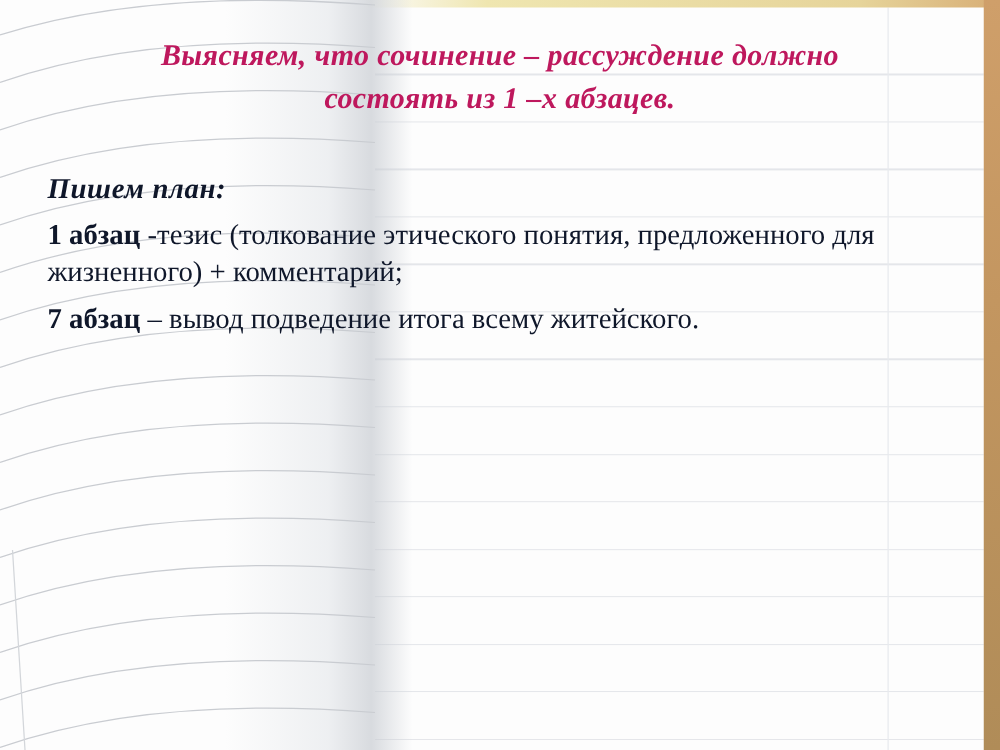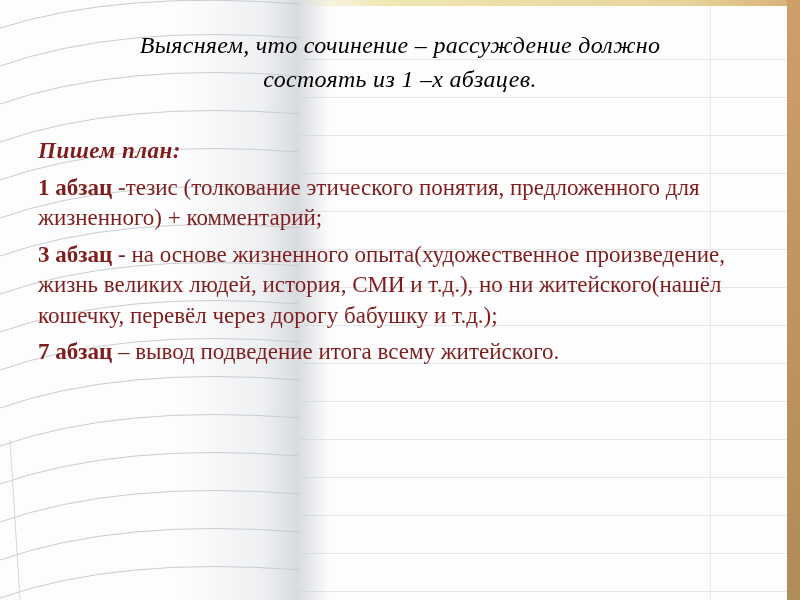--- a/index.html
+++ b/index.html
@@ -8,22 +8,22 @@
   .top-band { position:absolute; left:290px; top:0; width:498px; height:6px; background:linear-gradient(90deg, rgba(240,230,170,0) 0%, #efe6b0 20%, #e6d49a 80%, #d9b27a 100%); }
   .wood-edge { position:absolute; right:0; top:0; width:13px; height:600px; background:linear-gradient(180deg, #cf9f6a 0%, #c39660 40%, #b08c58 100%); }
   .paper-right { position:absolute; left:300px; top:6px; width:487px; height:594px;
     background-image: repeating-linear-gradient(180deg, transparent 0px, transparent 37px, #e4e6ea 37px, #e4e6ea 38px);
     background-position: 0 16px; }
   .margin-line { position:absolute; left:710px; top:6px; width:1px; height:594px; background:#e8eaee; }
   .curl-shade { position:absolute; left:180px; top:0; width:150px; height:600px;
     background:linear-gradient(90deg, rgba(255,255,255,0) 0%, rgba(225,228,232,0.55) 55%, rgba(200,204,210,0.7) 78%, rgba(255,255,255,0) 100%); }
   .curl-lines { position:absolute; left:0; top:0; width:310px; height:600px; }
   .content { position:absolute; left:0; top:0; width:788px; height:600px; }
-  .title { position:absolute; left:20px; width:760px; text-align:center; font-weight:normal; font-style:italic; font-size:24px; line-height:34px; color:#000000; top:28px; letter-spacing:0.3px; }
-  .body-text { position:absolute; left:38px; top:136px; width:730px; color:#7f1d1d; font-size:23px; line-height:30.5px; }
+  .title { position:absolute; left:20px; width:760px; text-align:center; font-weight:bold; font-style:italic; font-size:24px; line-height:34px; color:#be185d; top:28px; letter-spacing:0.3px; }
+  .body-text { position:absolute; left:38px; top:136px; width:730px; color:#0f172a; font-size:23px; line-height:30.5px; }
   .plan-heading { font-weight:bold; font-style:italic; font-size:23px; margin-bottom:6px; letter-spacing:0.5px; }
   .para { margin:0 0 6px 0; }
   .para b { font-weight:bold; }
 </style>
 </head>
 <body>
 
 <div class="slide">
   <div class="paper-right"></div>
   <div class="margin-line"></div>
@@ -57,18 +57,17 @@
       <div>Выясняем, что сочинение – рассуждение должно</div>
       <div>состоять из 1 –х абзацев.</div>
     </div>
 
     <div class="body-text">
       <div class="plan-heading">Пишем план:</div>
 
       <p class="para"><b>1 абзац</b><span> -тезис (толкование этического понятия, предложенного для жизненного) + комментарий;</span></p>
 
 
-      <p class="para"><b>3 абзац</b><span> -  на основе жизненного опыта(художественное произведение, жизнь великих людей, история, СМИ и т.д.), но ни житейского(нашёл кошечку, перевёл через дорогу бабушку и т.д.);</span></p>
 
       <p class="para"><b>7 абзац</b><span> – вывод подведение итога всему житейского.</span></p>
     </div>
   </div>
 </div>
 
 </body></html>

